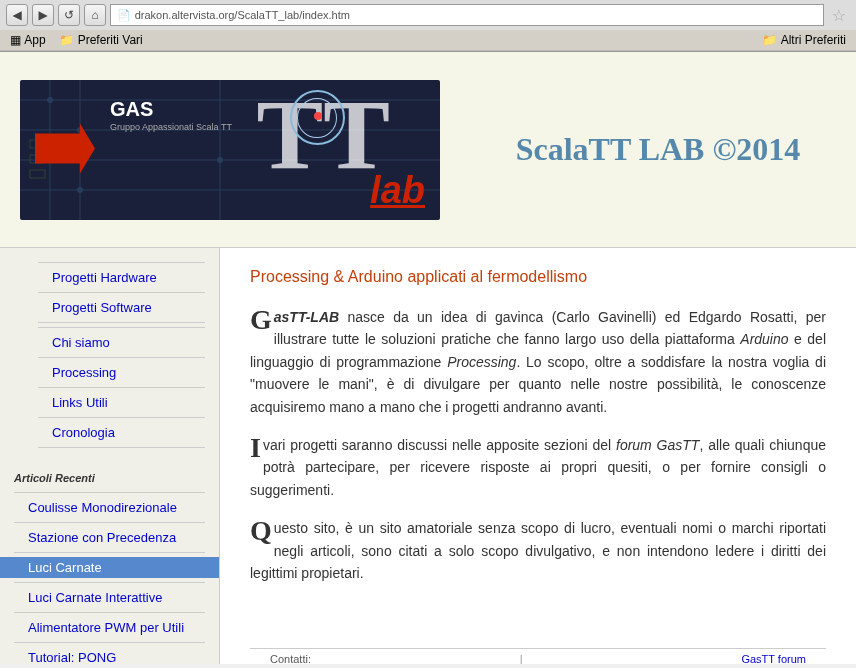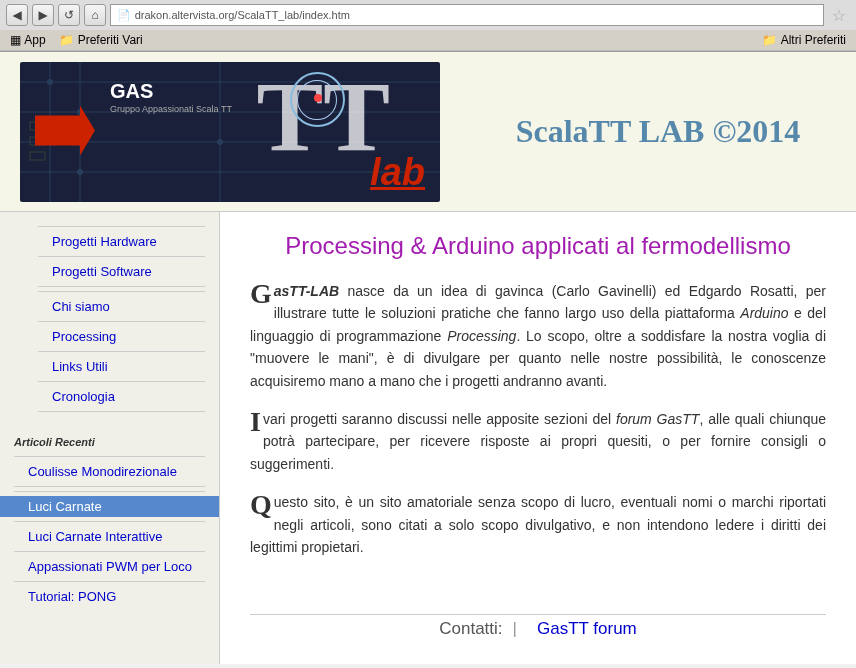--- a/index.html
+++ b/index.html
@@ -13,48 +13,48 @@
     .address-bar span { color: #555; font-size: 11px; }
     .star-btn { width: 22px; height: 22px; display: flex; align-items: center; justify-content: center; color: #aaa; font-size: 16px; }
     .bookmarks-bar { display: flex; align-items: center; padding: 2px 6px; background: #d4d0c8; gap: 6px; font-size: 12px; border-bottom: 1px solid #bbb; }
     .bookmark-item { display: flex; align-items: center; gap: 3px; padding: 1px 4px; cursor: pointer; }
     .altri-pref { margin-left: auto; }
 
     
     .page { background: white; height: calc(668px - 56px); overflow: hidden; }
 
     
-    .site-header { background: #f5f5e8; border-bottom: 1px solid #ccc; display: flex; align-items: center; padding: 10px 20px; height: 160px; }
+    .site-header { background: #f5f5e8; border-bottom: 1px solid #ccc; display: flex; align-items: center; padding: 10px 20px; height: 196px; }
     .logo-area { width: 460px; }
 
     .site-title-area { flex: 1; text-align: center; }
     .site-title { font-size: 32px; color: #5588aa; font-weight: bold; font-family: 'Times New Roman', serif; }
 
     
     .content-wrapper { display: flex; height: calc(100% - 160px); }
 
     
     .sidebar { width: 220px; min-width: 220px; background: #f0f0e8; border-right: 1px solid #ccc; padding: 10px 0; overflow-y: auto; }
     .sidebar-nav { margin-bottom: 16px; margin-left: 24px; }
     .sidebar-divider { height: 1px; background: #ccc; margin: 4px 14px; }
     .sidebar-link { display: block; padding: 3px 14px 3px 28px; color: #0000cc; font-size: 13px; text-decoration: none; cursor: pointer; }
     .sidebar-link.active { background: #5588cc; color: white; }
     .sidebar-section-title { font-size: 11px; font-weight: bold; color: #333; padding: 8px 14px 4px 14px; font-style: italic; }
 
     
     .main-content { flex: 1; padding: 20px 30px; overflow-y: auto; background: white; }
-    .page-title { font-size: 24px; color: #a21caf; text-align: center; margin-bottom: 20px; font-weight: normal; }
+    .page-title { font-size: 16px; color: #c2410c; text-align: left; margin-bottom: 20px; font-weight: normal; }
     .content-text { font-size: 14px; color: #333; line-height: 1.6; margin-bottom: 16px; text-align: justify; }
     .content-text .drop-cap { font-size: 28px; font-weight: bold; float: left; margin-right: 2px; line-height: 1; font-family: 'Times New Roman', serif; }
     .italic { font-style: italic; }
     .bold-italic { font-weight: bold; font-style: italic; }
     .forum-text { font-style: italic; }
 
     
-    .page-footer { border-top: 1px solid #ccc; padding: 4px 20px; display: flex; align-items: center; justify-content: center; font-size: 17px; color: #555; background: white; }
+    .page-footer { border-top: 1px solid #ccc; padding: 4px 20px; display: flex; align-items: center; justify-content: space-between; font-size: 11px; color: #555; background: white; margin-top: 8px; }
     .footer-link { color: #0000cc; text-decoration: none; cursor: pointer; margin-left: 10px; }
     .footer-divider { margin: 0 10px; color: #999; }
 
     
     .logo-container { position: relative; width: 420px; height: 140px; overflow: hidden; background: #1a1f3a; border-radius: 2px; }
     .circuit-bg { position: absolute; inset: 0; opacity: 0.3; }
     .gas-label { position: absolute; left: 90px; top: 18px; color: white; font-size: 20px; font-weight: bold; font-family: Arial; }
     .tt-big { position: absolute; right: 50px; top: 5px; color: rgba(255,255,255,0.75); font-size: 100px; font-weight: bold; font-family: 'Times New Roman'; line-height: 1; }
     .lab-label { position: absolute; right: 15px; bottom: 8px; color: #cc2200; font-size: 38px; font-weight: bold; font-style: italic; font-family: Arial; text-decoration: underline; }
     .atom-ring1 { position: absolute; right: 95px; top: 10px; width: 55px; height: 55px; border: 2px solid #88bbdd; border-radius: 50%; }
@@ -155,26 +155,27 @@
         <div class="sidebar-divider"></div>
         <a class="sidebar-link">Links Utili</a>
         <div class="sidebar-divider"></div>
         <a class="sidebar-link">Cronologia</a>
         <div class="sidebar-divider"></div>
       </div>
       <div class="sidebar-section-title">Articoli Recenti</div>
       <div class="sidebar-divider"></div>
       <a class="sidebar-link">Coulisse Monodirezionale</a>
       <div class="sidebar-divider"></div>
+      <a class="sidebar-link">Stazione con Precedenza</a>
       <div class="sidebar-divider"></div>
       <a class="sidebar-link active">Luci Carnate</a>
       <div class="sidebar-divider"></div>
       <a class="sidebar-link">Luci Carnate Interattive</a>
       <div class="sidebar-divider"></div>
-      <a class="sidebar-link">Appassionati PWM per Loco</a>
+      <a class="sidebar-link">Alimentatore PWM per Utili</a>
       <div class="sidebar-divider"></div>
       <a class="sidebar-link">Tutorial: PONG</a>
 
     </div>
 
     <div class="main-content">
       <h1 class="page-title">Processing &amp; Arduino applicati al fermodellismo</h1>
 
       <p class="content-text">
         <span class="drop-cap">G</span><span class="bold-italic">asTT-LAB</span> nasce da un idea di gavinca (Carlo Gavinelli) ed Edgardo Rosatti, per illustrare tutte le soluzioni pratiche che fanno largo uso della piattaforma <span class="italic">Arduino</span> e del linguaggio di programmazione <span class="italic">Processing</span>. Lo scopo, oltre a soddisfare la nostra voglia di "muovere le mani", è di divulgare per quanto nelle nostre possibilità, le conoscenze acquisiremo mano a mano che i progetti andranno avanti.

